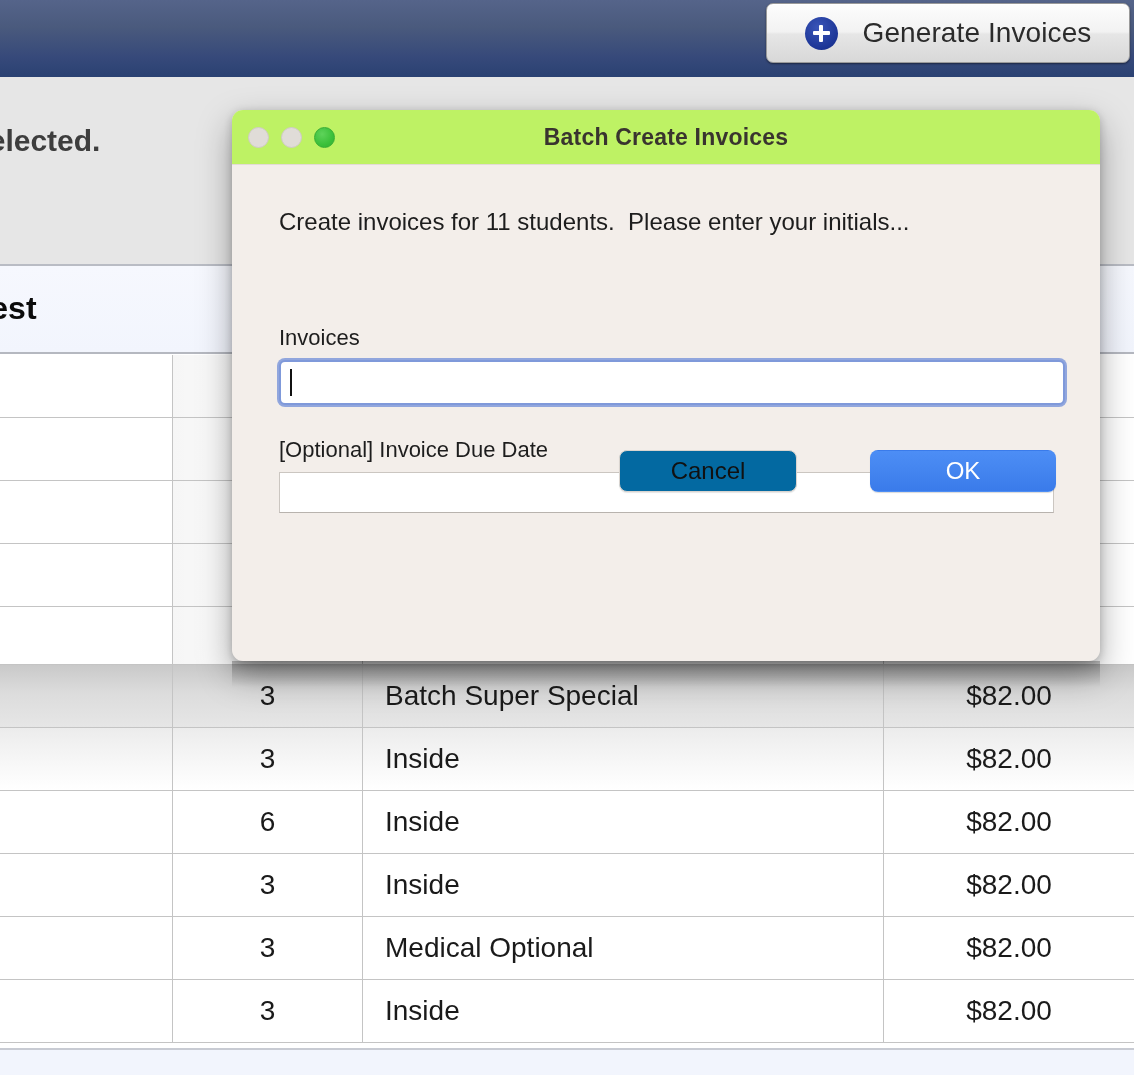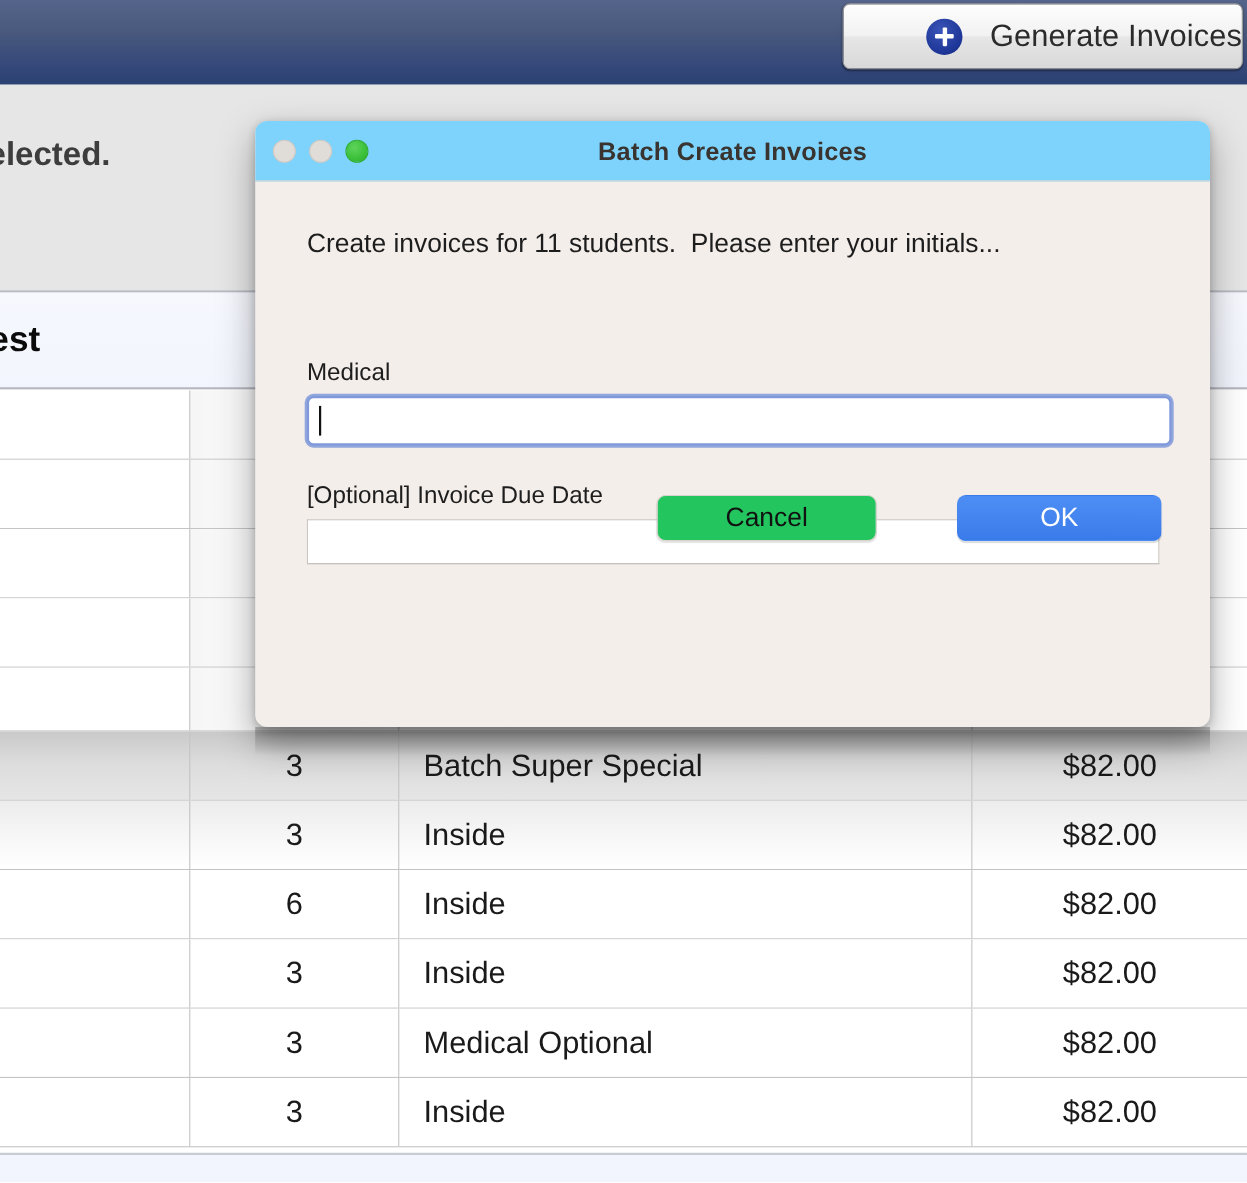--- a/index.html
+++ b/index.html
@@ -16,21 +16,21 @@
     position: absolute; left: 0; top: 0; width: 1134px; height: 77px;
     background: linear-gradient(to bottom, #566song 0%, #2b4272 100%);
     background: linear-gradient(to bottom, #55648a 0%, #4a5a7d 35%, #36497a 75%, #2a4172 100%);
   }
   .gen-btn {
     position: absolute; left: 766px; top: 3px; width: 364px; height: 60px;
     background: linear-gradient(to bottom, #fdfdfd 0%, #f2f2f2 48%, #e6e6e6 52%, #d8d8d8 100%);
     border: 1px solid #9a9a9a;
     border-radius: 7px;
     box-shadow: 0 1px 2px rgba(0,0,0,0.45), inset 0 1px 0 #ffffff;
-    display: flex; align-items: center; justify-content: flex-end; gap: 25px;
+    display: flex; align-items: center; justify-content: center; gap: 25px;
   }
   .plus-icon {
     width: 33px; height: 33px; border-radius: 50%;
     background: radial-gradient(circle at 40% 32%, #3a55b8 0%, #1c3596 70%, #16287a 100%);
     position: relative; flex: none;
   }
   .plus-icon::before, .plus-icon::after {
     content: ""; position: absolute; background: #ffffff; border-radius: 1px;
   }
   .plus-icon::before { left: 8px; top: 14.5px; width: 17px; height: 4px; }
@@ -85,21 +85,21 @@
   
   .dialog {
     position: absolute; left: 232px; top: 110px; width: 868px; height: 551px;
     background: #f3eeea;
     border-radius: 11px;
     box-shadow: 0 14px 34px rgba(0,0,0,0.34), 0 2px 8px rgba(0,0,0,0.20);
     overflow: hidden;
   }
   .titlebar {
     position: relative; height: 55px; width: 100%;
-    background: #7dd3fc;
+    background: #bef264;
     border-bottom: 1px solid #e3dbd5;
     display: flex; align-items: center;
   }
   .lights { position: absolute; left: 16px; display: flex; gap: 12px; }
   .light { width: 21px; height: 21px; border-radius: 50%; }
   .light.disabled { background: #e0dcd8; border: 1px solid #cfcac5; }
   .light.green    { background: radial-gradient(circle at 38% 32%, #5ed35a 0%, #3bc03a 60%, #31ad31 100%); border: 1px solid #35ad35; }
   .dialog-title {
     width: 100%; text-align: center;
     font-size: 23px; font-weight: bold; color: #39342f; letter-spacing: 0.2px;
@@ -131,21 +131,21 @@
   .btn-row {
     position: absolute; right: 44px; bottom: 21px;
     display: flex; gap: 25px; align-items: center;
   }
   .btn {
     font-size: 24px; border-radius: 8px; height: 42px;
     display: flex; align-items: center; justify-content: center;
     border: 1px solid transparent; cursor: pointer;
   }
   .btn-cancel {
-    width: 200px; background: #22c55e; color: #111111;
+    width: 178px; background: #0369a1; color: #111111;
     border: 1px solid #d9d4cf;
     box-shadow: 0 1px 1px rgba(0,0,0,0.10);
   }
   .btn-ok {
     width: 186px; color: #ffffff;
     background: linear-gradient(to bottom, #4d8ef5 0%, #3a7bea 100%);
     box-shadow: 0 1px 1px rgba(0,0,0,0.15);
     margin-left: 48px;
   }
   .dialog-shadow-strip {
@@ -252,21 +252,21 @@
         <span class="light disabled"></span>
         <span class="light disabled"></span>
         <span class="light green"></span>
       </div>
       <div class="dialog-title">Batch Create Invoices</div>
     </div>
 
     <div class="dialog-body">
       <div class="prompt">Create invoices for 11 students.  Please enter your initials...</div>
 
-      <div class="field-label label-initials">Medical</div>
+      <div class="field-label label-initials">Invoices</div>
       <div class="input-focused">
         <span class="caret"></span>
       </div>
 
       <div class="field-label label-duedate">[Optional] Invoice Due Date</div>
       <div class="input-plain"></div>
 
       <div class="btn-row">
         <div class="btn btn-cancel">Cancel</div>
         <div class="btn btn-ok">OK</div>

